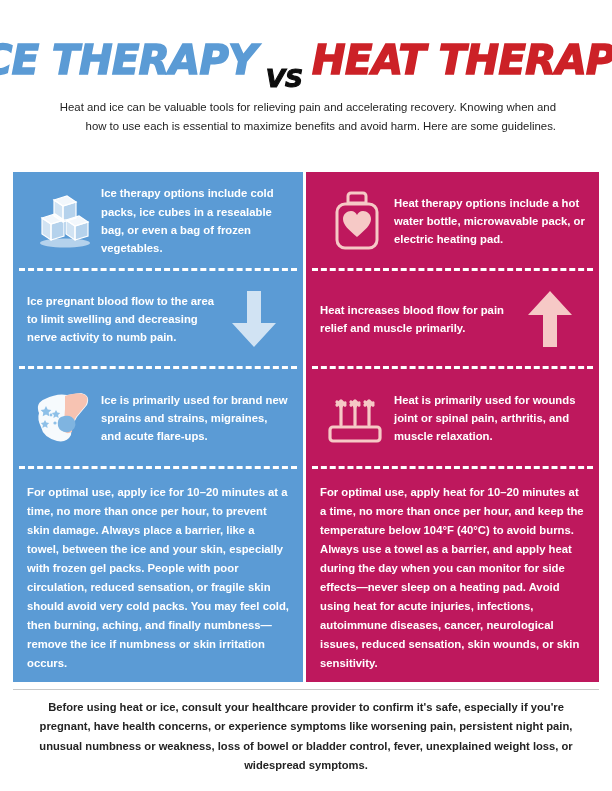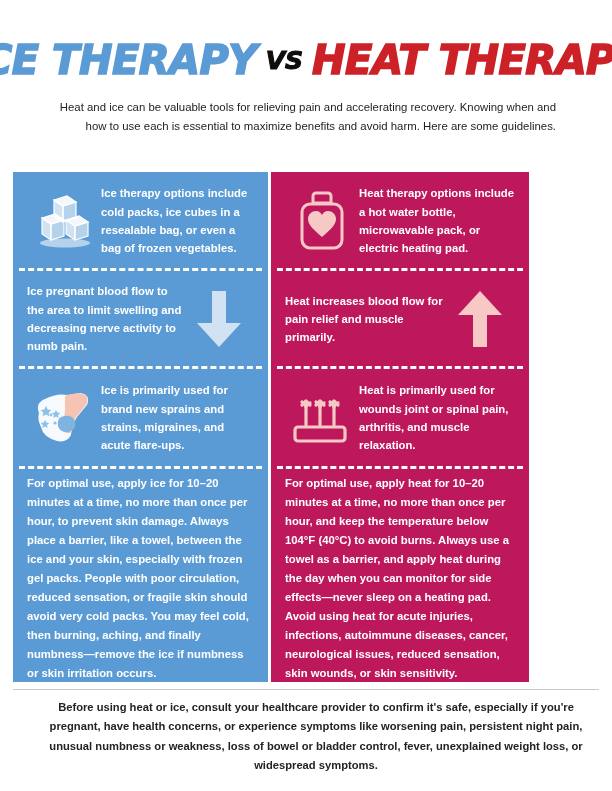--- a/index.html
+++ b/index.html
@@ -41,42 +41,42 @@
   .title-vs   {
     color: #0d0d0d;
     font-family: "DejaVu Sans", sans-serif;
     font-weight: bold;
     font-style: italic;
     font-size: 25px;
     -webkit-text-stroke: 1.1px #0d0d0d;
     paint-order: stroke fill;
     margin: 0 9px;
     position: relative;
-    top: 0;
+    top: 18px;
   }
   .title-heat { color: #CC2127; }
 
   
   .intro {
     position: absolute;
     top: 98px;
     left: 56px;
     width: 500px;
     text-align: right;
     font-size: 11.4px;
     line-height: 1.65;
     color: #232323;
   }
 
   
   .panel {
     position: absolute;
     left: 13px;
     top: 172px;
-    width: 516px;
+    width: 586px;
     height: 510px;
     display: flex;
   }
   .col {
     width: 50%;
     box-sizing: border-box;
     display: flex;
     flex-direction: column;
   }
   .col-ice  { background: #5B9BD5; }
@@ -95,21 +95,21 @@
     position: absolute;
     left: 6px;
     right: 6px;
     bottom: -1px;
     height: 0;
     border-bottom: 3px dashed #ffffff;
   }
   .r1 { height: 98px; }
   .r2 { height: 98px; }
   .r3 { height: 100px; justify-content: center; }
-  .r4 { height: 214px; align-items: center; padding-top: 16px; }
+  .r4 { height: 214px; align-items: flex-end; padding-top: 16px; }
 
   .cell-text {
     color: #ffffff;
     font-size: 11.3px;
     line-height: 1.62;
     font-weight: bold;
   }
   .r4 .cell-text { line-height: 1.68; }
 
   .icon-box {
@@ -126,21 +126,21 @@
     position: absolute;
     left: 13px;
     top: 689px;
     width: 586px;
     height: 1px;
     background: #c9c9c9;
   }
   .footer {
     position: absolute;
     top: 698px;
-    left: 40px;
+    left: 30px;
     width: 552px;
     text-align: center;
     font-size: 11.2px;
     line-height: 1.72;
     color: #232323;
     font-weight: bold;
   }
 </style>
 </head>
 <body>

